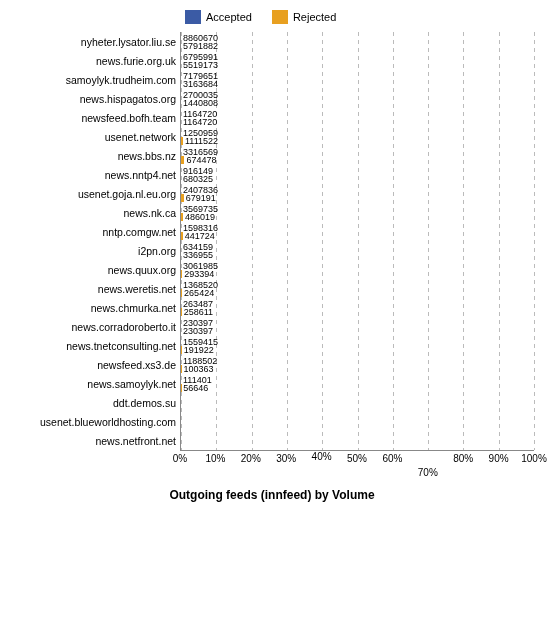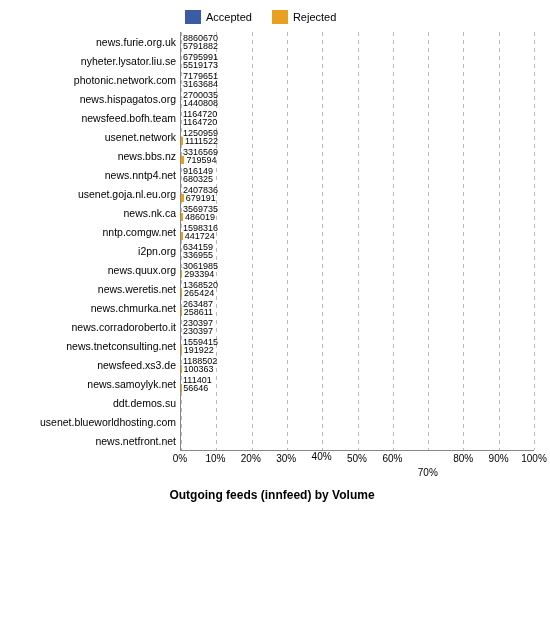--- a/index.html
+++ b/index.html
@@ -117,23 +117,23 @@
     </div>
     <div class="legend-item">
       <div class="legend-box" style="background:#e8a020;"></div>
       <span>Rejected</span>
     </div>
   </div>
 
   <div class="chart-body">
 
     <div class="y-labels" id="y-labels-container">
+        <div class="y-label">nyheter.lysator.liu.se</div>
         <div class="y-label">news.furie.org.uk</div>
-        <div class="y-label">nyheter.lysator.liu.se</div>
-        <div class="y-label">photonic.network.com</div>
+        <div class="y-label">samoylyk.trudheim.com</div>
         <div class="y-label">news.hispagatos.org</div>
         <div class="y-label">newsfeed.bofh.team</div>
         <div class="y-label">usenet.network</div>
         <div class="y-label">news.bbs.nz</div>
         <div class="y-label">news.nntp4.net</div>
         <div class="y-label">usenet.goja.nl.eu.org</div>
         <div class="y-label">news.nk.ca</div>
         <div class="y-label">nntp.comgw.net</div>
         <div class="y-label">i2pn.org</div>
         <div class="y-label">news.quux.org</div>
@@ -238,21 +238,21 @@
               </div>
             </div>
             <div class="bar-row">
               <div class="bar-pair">
                 <div class="bar">
                   <div class="bar-accepted" style="width: 37.4302%; height: 8px;"></div>
                   <span class="bar-label">3316569</span>
                 </div>
                 <div class="bar">
                   <div class="bar-rejected" style="width: 9.44664%; height: 8px;"></div>
-                  <span class="bar-label">719594</span>
+                  <span class="bar-label">674478</span>
                 </div>
               </div>
             </div>
             <div class="bar-row">
               <div class="bar-pair">
                 <div class="bar">
                   <div class="bar-accepted" style="width: 10.3395%; height: 8px;"></div>
                   <span class="bar-label">916149</span>
                 </div>
                 <div class="bar">

